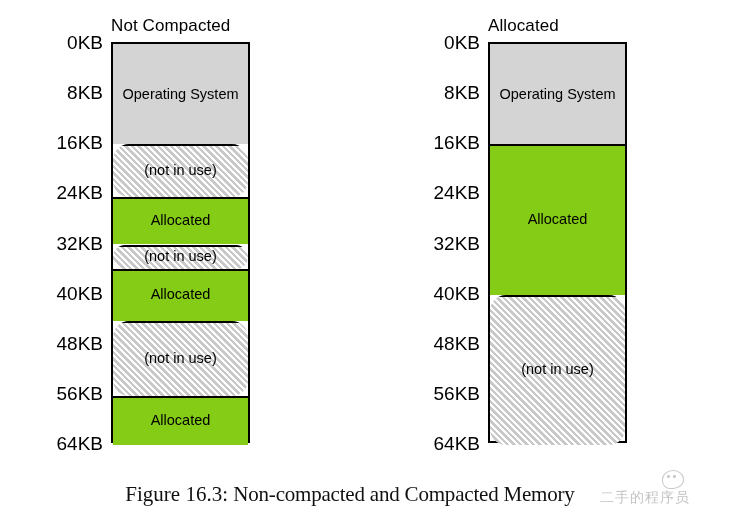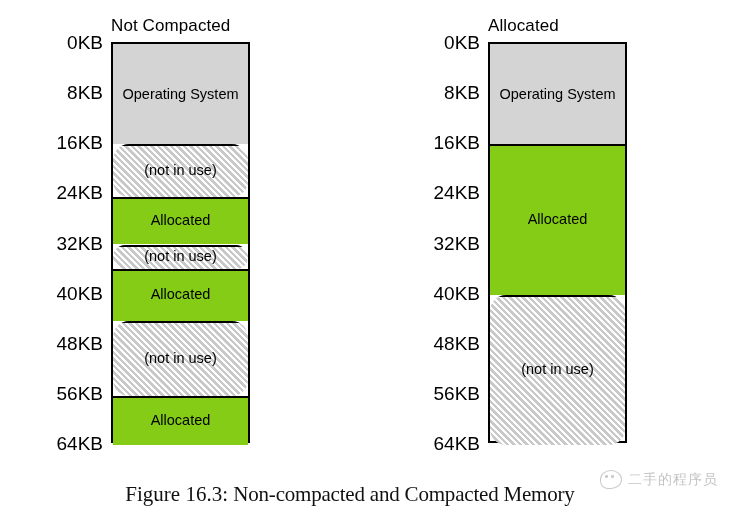--- a/index.html
+++ b/index.html
@@ -147,20 +147,21 @@
     opacity: 0.45;
     pointer-events: none;
   }
   #watermark .wm-row {
     position: absolute;
     display: flex;
     align-items: flex-end;
     white-space: nowrap;
     color: #7b7b7b;
     font-family: "DejaVu Sans", sans-serif;
+    flex-direction: column;
   }
   #watermark .wm-row-1 { left: 4px;  top: 2px;  font-size: 14px; letter-spacing: 1px; }
   #watermark .wm-row-2 { left: 54px; top: 22px; font-size: 14px; letter-spacing: 1px; }
   #watermark .wm-logo {
     width: 20px; height: 17px;
     margin-right: 6px;
     border-radius: 50% 50% 50% 8px;
     border: 1.5px solid #8a8a8a;
     position: relative;
     flex: none;

